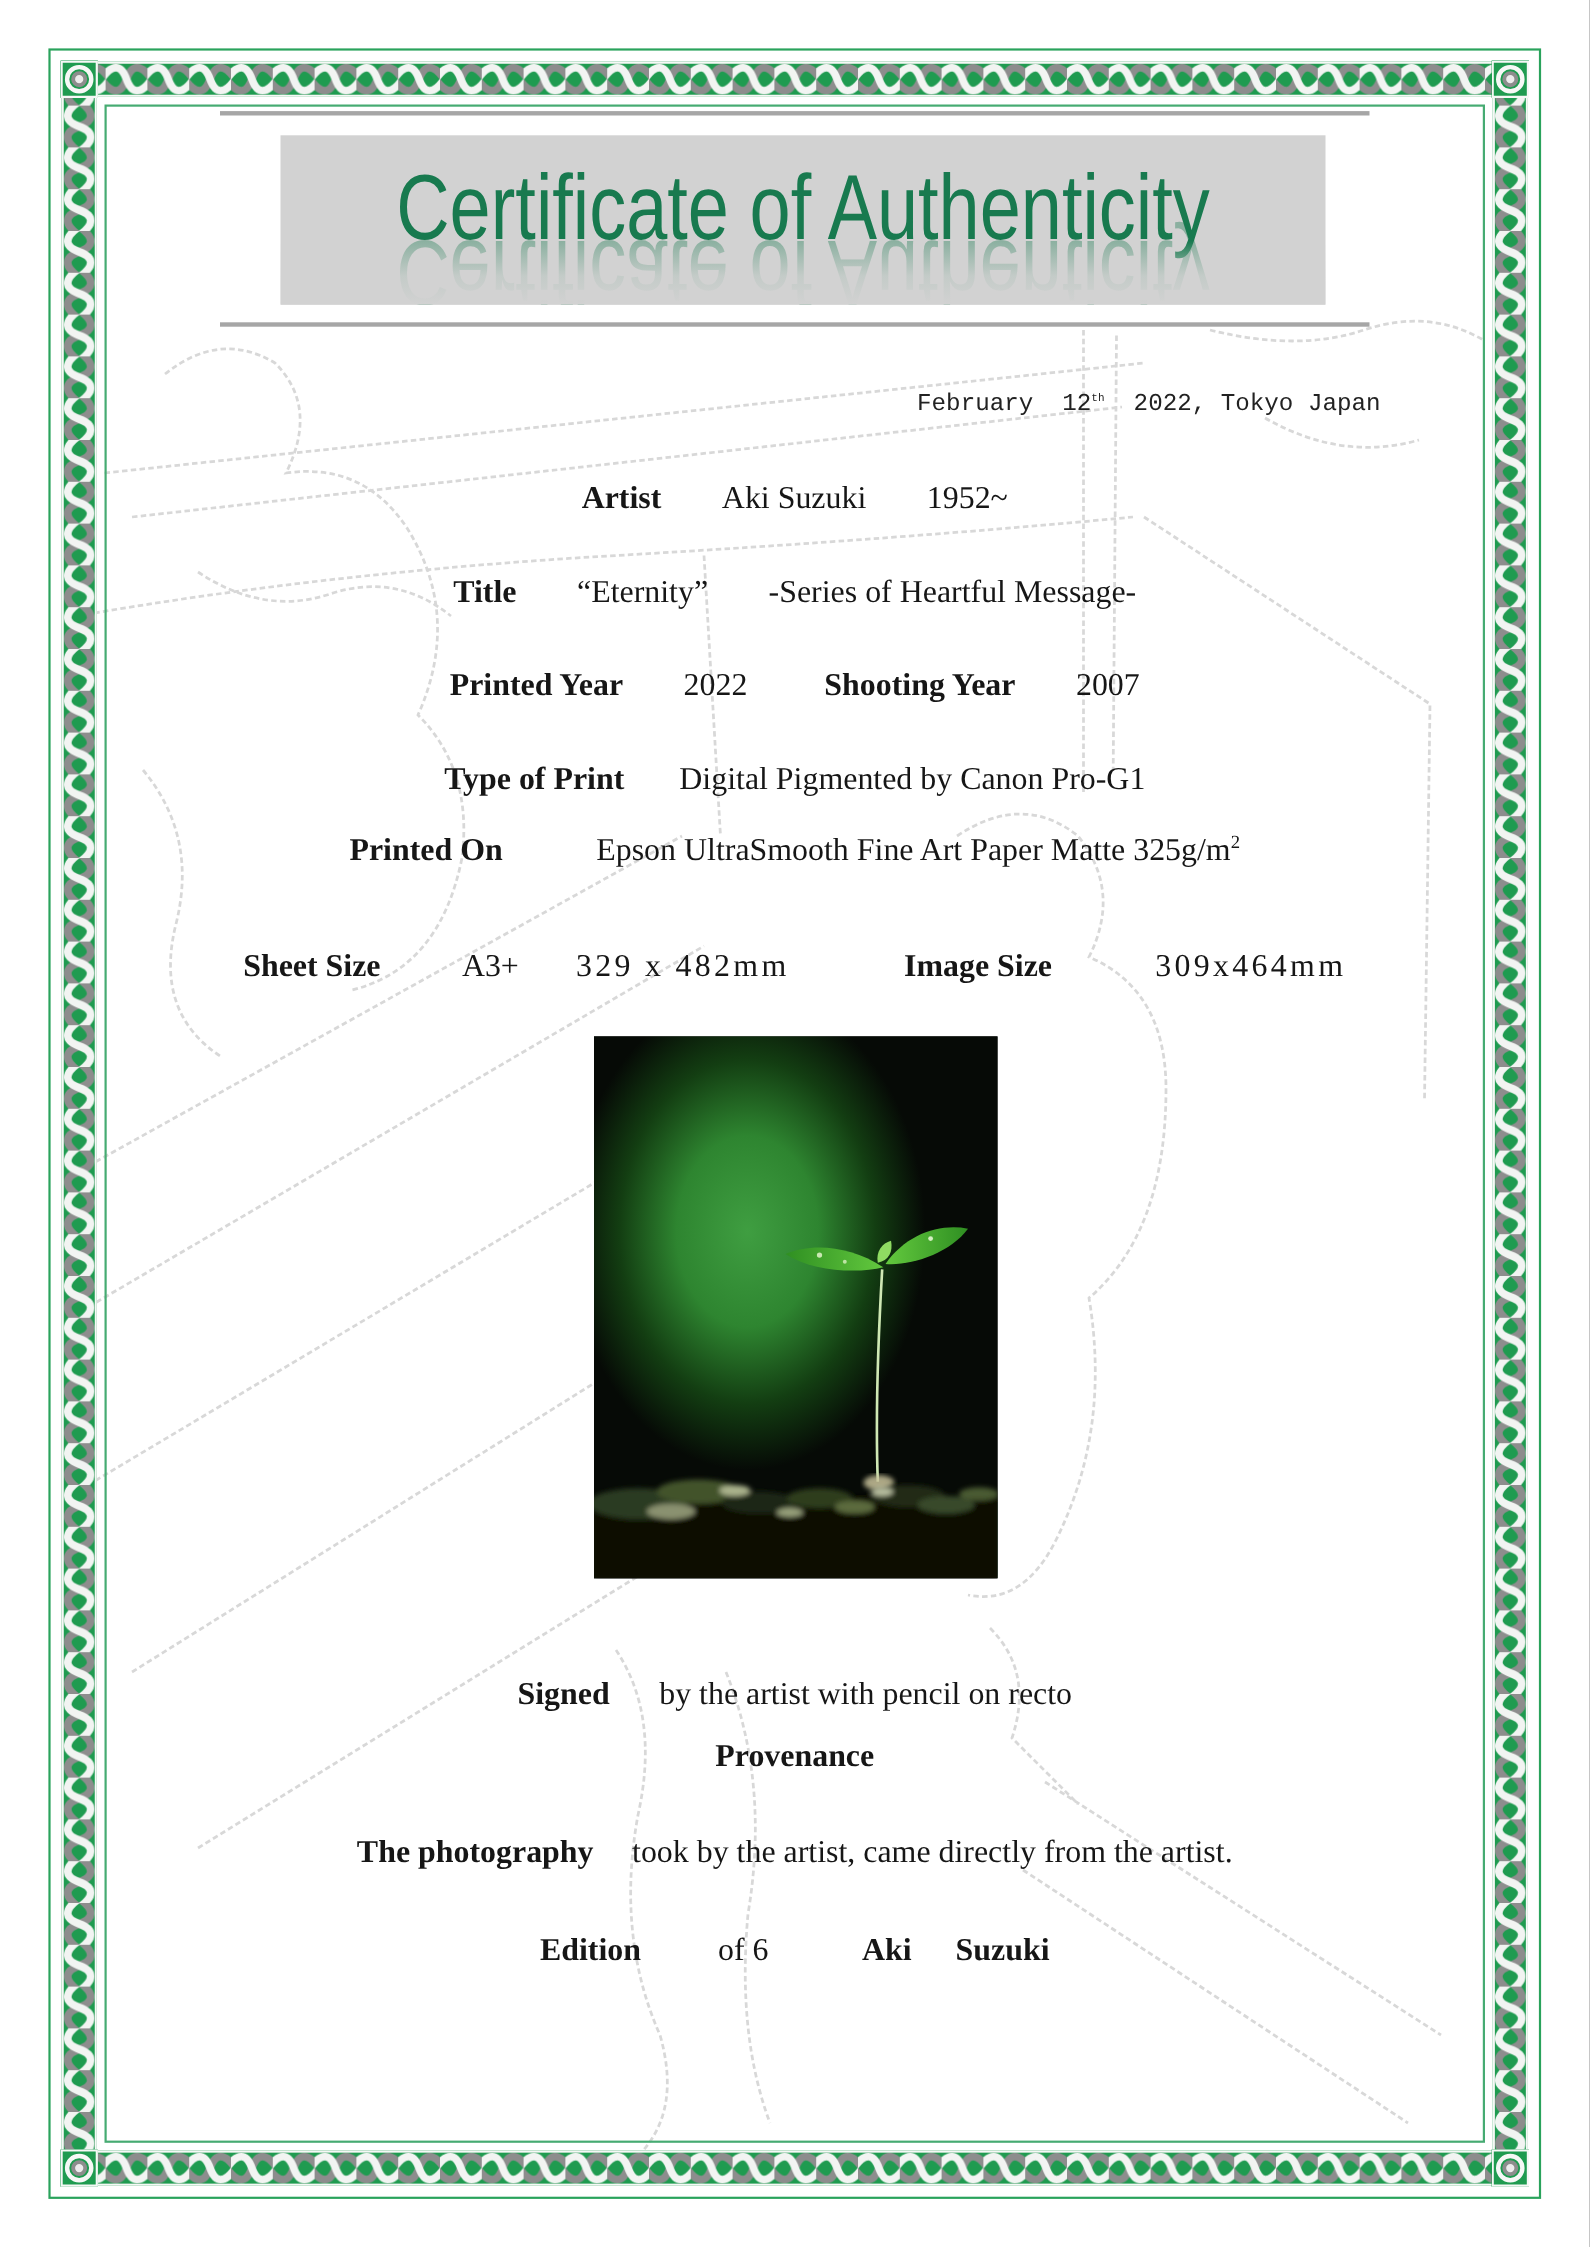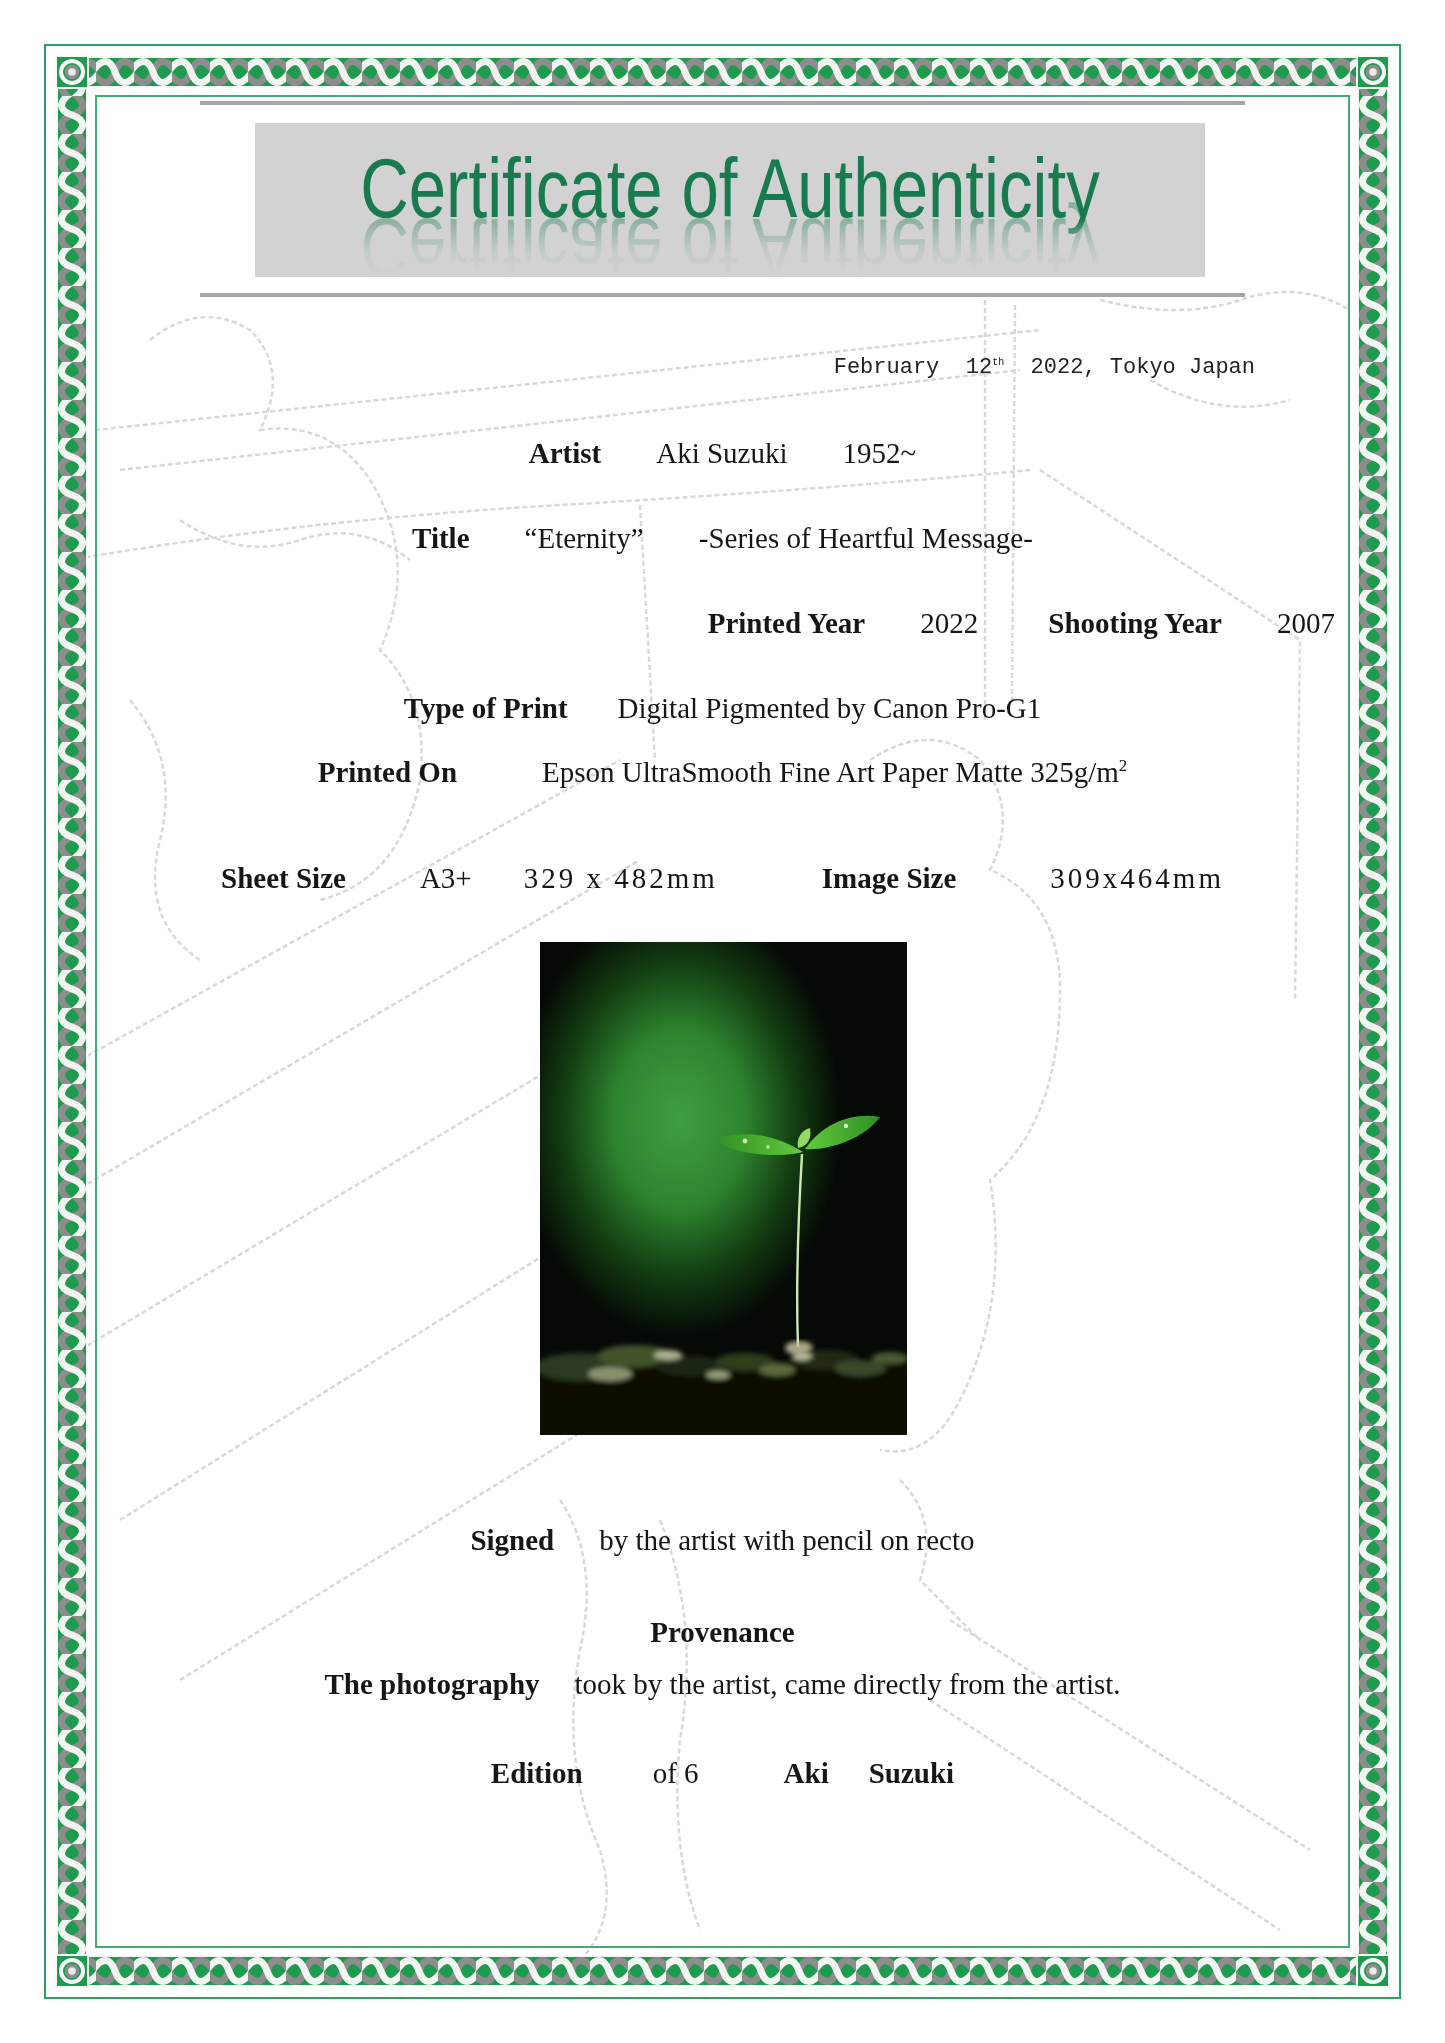--- a/index.html
+++ b/index.html
@@ -42,26 +42,26 @@
              white-space:pre;}
   .date-line sup{font-size:10px;vertical-align:super;}
   
   .row{position:absolute;left:110px;right:110px;display:flex;justify-content:center;
        align-items:baseline;z-index:5;font-size:29px;white-space:pre;}
   .lbl{font-weight:700;}
   .wide-mm{letter-spacing:3px;}
   .sup2{font-size:17px;vertical-align:super;}
   .r-artist{top:437px;gap:55px;}
   .r-title{top:522px;gap:55px;text-align:right;}
-  .r-years{top:607px;gap:0;justify-content:flex-end;}
+  .r-years{top:607px;gap:0;}
   .r-type{top:692px;gap:50px;}
   .r-printedon{top:756px;gap:85px;align-items:flex-end;}
   .r-sizes{top:862px;gap:12px;}
   .r-signed{top:1476px;gap:45px;margin-top:48px;}
-  .r-prov{top:1616px;}
+  .r-prov{top:1580px;}
   .r-photog{top:1668px;gap:35px;}
   .r-edition{top:1757px;gap:0;}
   .gap28{display:inline-block;width:28px;} .gap40{display:inline-block;width:40px;}
   .gap50{display:inline-block;width:50px;} .gap55{display:inline-block;width:55px;}
   .gap70{display:inline-block;width:70px;} .gap80{display:inline-block;width:80px;}
   .gap85{display:inline-block;width:85px;}
   
   .photo{position:absolute;left:540px;top:942px;width:367px;height:493px;z-index:5;}
   .photo svg{display:block;width:100%;height:100%;}
 </style>

